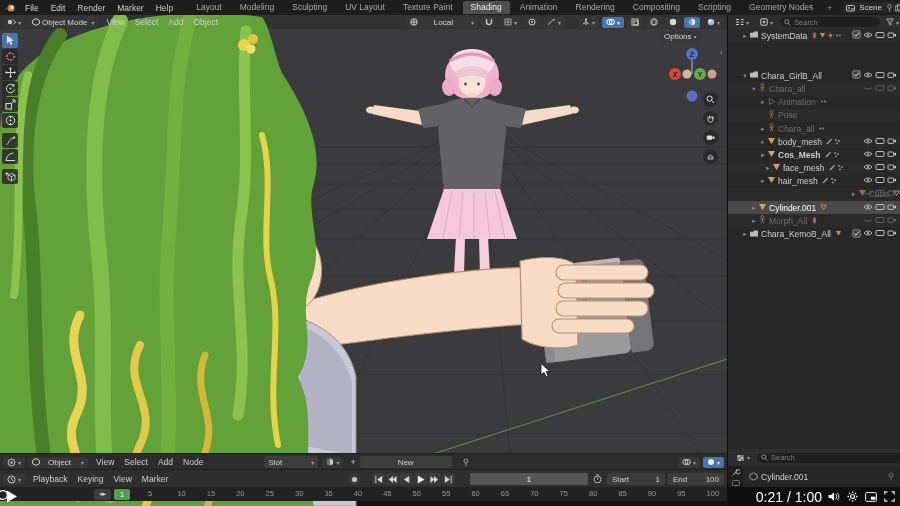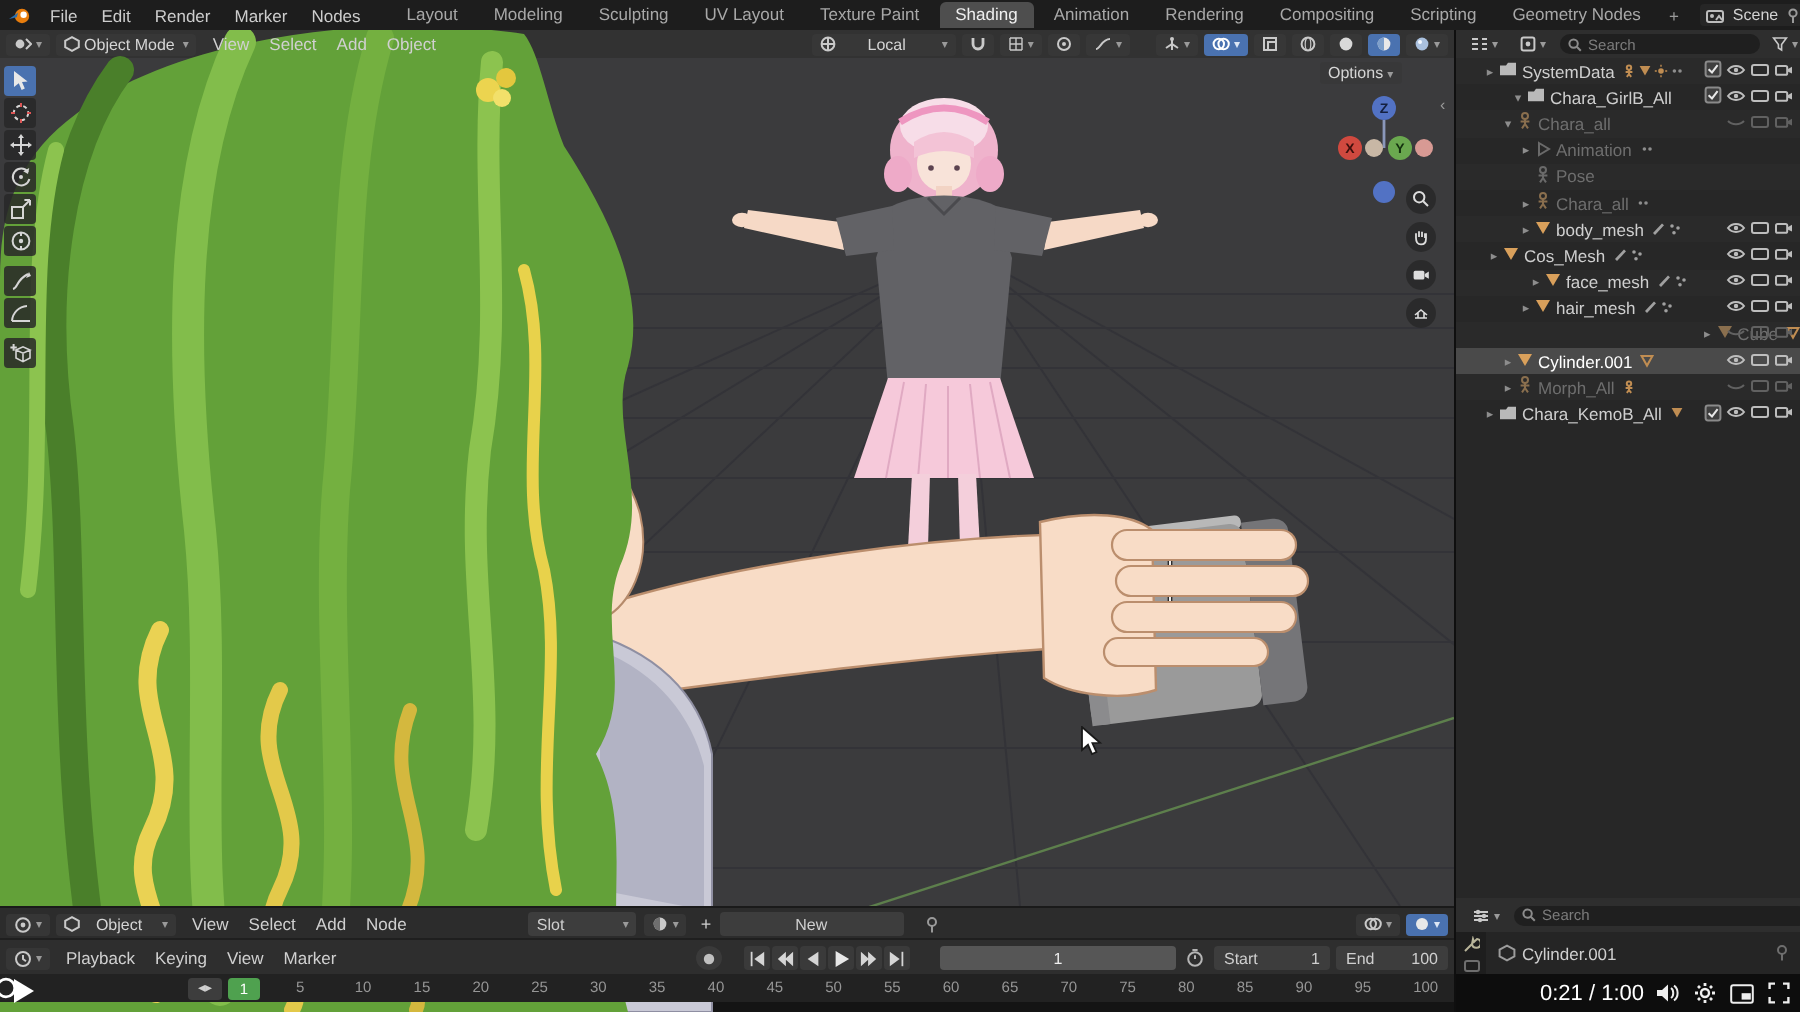--- a/index.html
+++ b/index.html
@@ -52,21 +52,21 @@
   .orow.dim .olabel{color:#6e6e6e;}
   .orow.sel .olabel{color:#fff;}
   .ochev{width:8px;font-size:6.5px;color:#8d8d8d;text-align:center;flex:none;}
   .oicons{position:absolute;right:3px;display:flex;align-items:center;gap:2px;}
   .oextra{display:flex;align-items:center;gap:1px;margin-left:4px;}
   .srch{display:flex;align-items:center;background:#1f1f1f;border-radius:7px;height:10px;padding:0 4px;}
   .srch span{color:#7c7c7c;font-size:7.5px;margin-left:3px;}
   #props-header{left:728px;top:449px;width:172px;height:17px;background:#2e2e2e;z-index:22;}
   #props-bread{left:728px;top:466px;width:172px;height:21px;background:#252525;z-index:22;}
   #video-bar{left:728px;top:487px;width:172px;height:19px;background:#0d0d0d;z-index:28;display:flex;align-items:center;justify-content:flex-end;}
-  #video-bar .time{color:#fff;font-size:11px;margin-right:6px;}
+  #video-bar .time{color:#fff;font-size:14px;margin-right:6px;}
   .vico{margin-right:7px;display:flex;}
   
   #mouse-cursor{left:540px;top:363px;z-index:40;}
   #yt-play{left:6px;top:489px;z-index:40;}
   #scrub-dot{left:-3px;top:487px;z-index:40;}
 </style>
 </head>
 <body>
 
 <div id="app">
@@ -77,21 +77,21 @@
           <circle cx="7" cy="5" r="3.6" fill="#e87d0d"></circle>
           <circle cx="7.8" cy="4.4" r="1.6" fill="#fff"></circle>
           <path d="M0.5 6.5 L5 3.4 L4.4 5.6 Z" fill="#2a6fae"></path>
         </svg>
     </span>
     <span id="tb-menus" class="row">
         <span class="tbm">File</span>
         <span class="tbm">Edit</span>
         <span class="tbm">Render</span>
         <span class="tbm">Marker</span>
-        <span class="tbm">Nodes</span>
+        <span class="tbm">Help</span>
       </span>
     <span id="tb-tabs" class="row" style="margin-left:8px">
         <span class="tbtab">Layout</span>
         <span class="tbtab">Modeling</span>
         <span class="tbtab">Sculpting</span>
         <span class="tbtab">UV Layout</span>
         <span class="tbtab">Texture Paint</span>
         <span class="tbtab active">Shading</span>
         <span class="tbtab">Animation</span>
         <span class="tbtab">Rendering</span>
@@ -661,21 +661,21 @@
             </svg></span>
           <span><svg width="10" height="8" viewBox="0 0 10 8">
               <rect x="1" y="1.5" width="8" height="5" rx="1" fill="none" stroke="#bdbdbd"></rect>
             </svg></span>
           <span><svg width="10" height="8" viewBox="0 0 10 8">
               <rect x="1" y="2" width="5.6" height="4.4" rx="0.8" fill="none" stroke="#bdbdbd"></rect>
               <path d="M6.8 3.6 L9 2.4 V5.8 L6.8 4.8Z" fill="#bdbdbd"></path>
             </svg></span>
         </span>
       </div>
-      <div class="orow" style="padding-left: 27px;">
+      <div class="orow" style="padding-left: 13px; margin-top: 27px;">
         <span class="ochev">▾</span>
         <span><svg width="10" height="9" viewBox="0 0 10 9">
             <path d="M1 2.8 H4 L5 1.4 H9 V7.6 H1Z" fill="#b9b9b9"></path>
           </svg></span>
         <span class="olabel">Chara_GirlB_All</span>
         <span class="oicons">
           <span><svg width="9" height="9" viewBox="0 0 9 9">
               <rect x="0.8" y="0.8" width="7.4" height="7.4" rx="1.2" fill="#3f3f3f" stroke="#8a8a8a"></rect>
               <path d="M2.3 4.6 L4 6.2 L6.8 2.6" fill="none" stroke="#e8e8e8"></path>
             </svg></span>
@@ -773,21 +773,21 @@
             </svg></span>
           <span><svg width="10" height="8" viewBox="0 0 10 8">
               <rect x="1" y="1.5" width="8" height="5" rx="1" fill="none" stroke="#bdbdbd"></rect>
             </svg></span>
           <span><svg width="10" height="8" viewBox="0 0 10 8">
               <rect x="1" y="2" width="5.6" height="4.4" rx="0.8" fill="none" stroke="#bdbdbd"></rect>
               <path d="M6.8 3.6 L9 2.4 V5.8 L6.8 4.8Z" fill="#bdbdbd"></path>
             </svg></span>
         </span>
       </div>
-      <div class="orow" style="padding-left: 15px;">
+      <div class="orow" style="padding-left: 31px; font-weight: bold;">
         <span class="ochev">▸</span>
         <span><svg width="9" height="8" viewBox="0 0 9 8">
             <path d="M1 1 H8 L4.5 7Z" fill="#d9a05b"></path>
           </svg></span>
         <span class="olabel">Cos_Mesh</span>
         <span class="oextra">
           <span><svg width="7" height="7" viewBox="0 0 7 7">
               <path d="M1 6 L5.5 1.2" stroke="#a0a0a0" stroke-width="1.4"></path>
             </svg></span>
           <span><svg width="7" height="7" viewBox="0 0 7 7">

